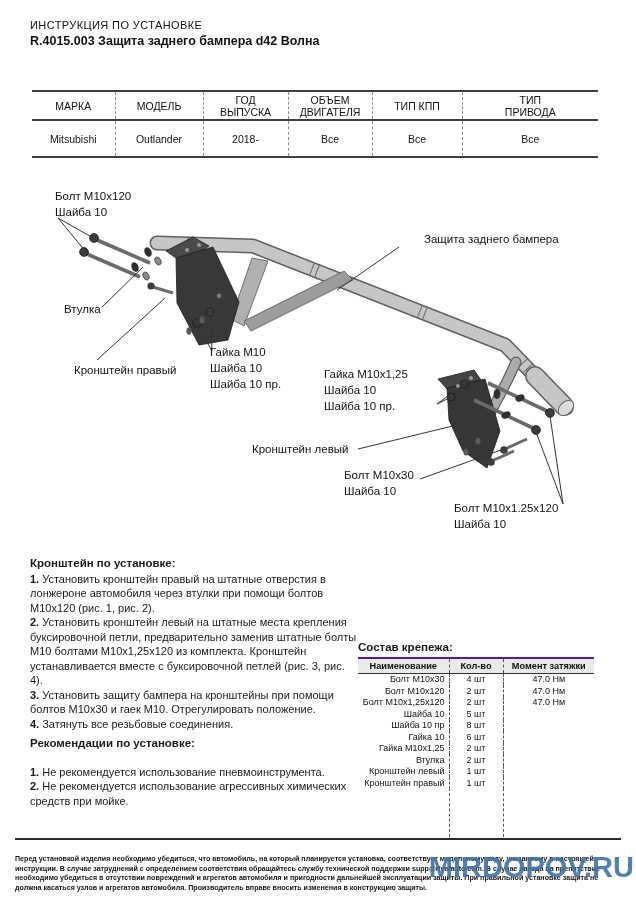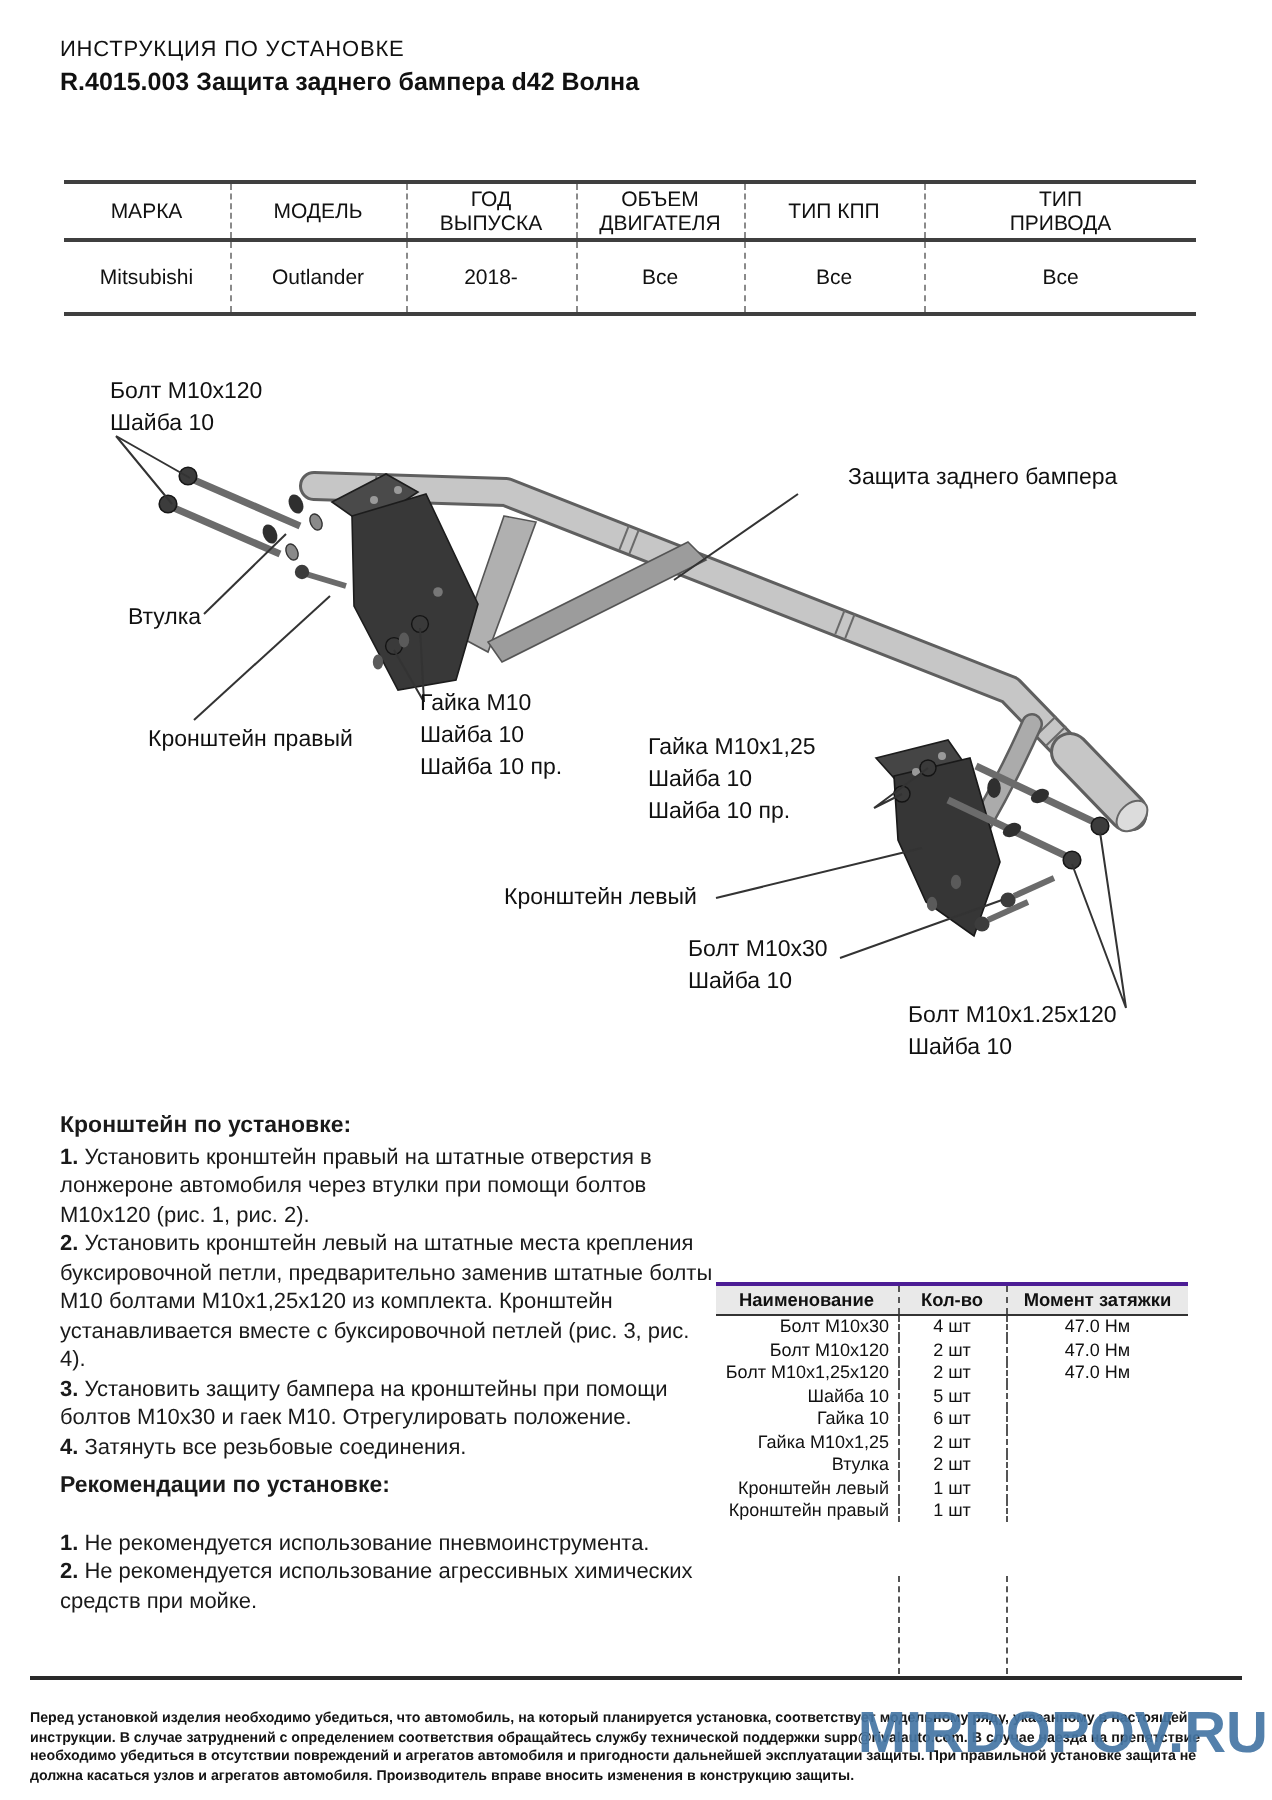--- a/index.html
+++ b/index.html
@@ -219,20 +219,21 @@
     <p><b>4.</b><span>Затянуть все резьбовые соединения.</span></p>
   </section>
 
   <section class="rec">
     <p class="title">Рекомендации по установке:</p>
     <p><b>1.</b><span>Не рекомендуется использование пневмоинструмента.</span></p>
     <p><b>2.</b><span>Не рекомендуется использование агрессивных химических средств при мойке.</span></p>
   </section>
 
   <section class="parts">
+    <p class="title">Состав крепежа:</p>
     <table class="pt">
       <colgroup>
           <col style="width:91px">
           <col style="width:54px">
           <col style="width:91px">
         </colgroup>
       <thead>
         <tr>
           <th>Наименование</th>
           <th>Кол-во</th>
@@ -254,20 +255,25 @@
             <td class="nm">Болт М10х1,25х120</td>
             <td class="qt">2 шт</td>
             <td class="tq">47.0 Нм</td>
           </tr>
         <tr>
             <td class="nm">Шайба 10</td>
             <td class="qt">5 шт</td>
             <td class="tq"></td>
           </tr>
         <tr>
+            <td class="nm">Шайба 10 пр</td>
+            <td class="qt">8 шт</td>
+            <td class="tq"></td>
+          </tr>
+        <tr>
             <td class="nm">Гайка 10</td>
             <td class="qt">6 шт</td>
             <td class="tq"></td>
           </tr>
         <tr>
             <td class="nm">Гайка М10х1,25</td>
             <td class="qt">2 шт</td>
             <td class="tq"></td>
           </tr>
         <tr>

